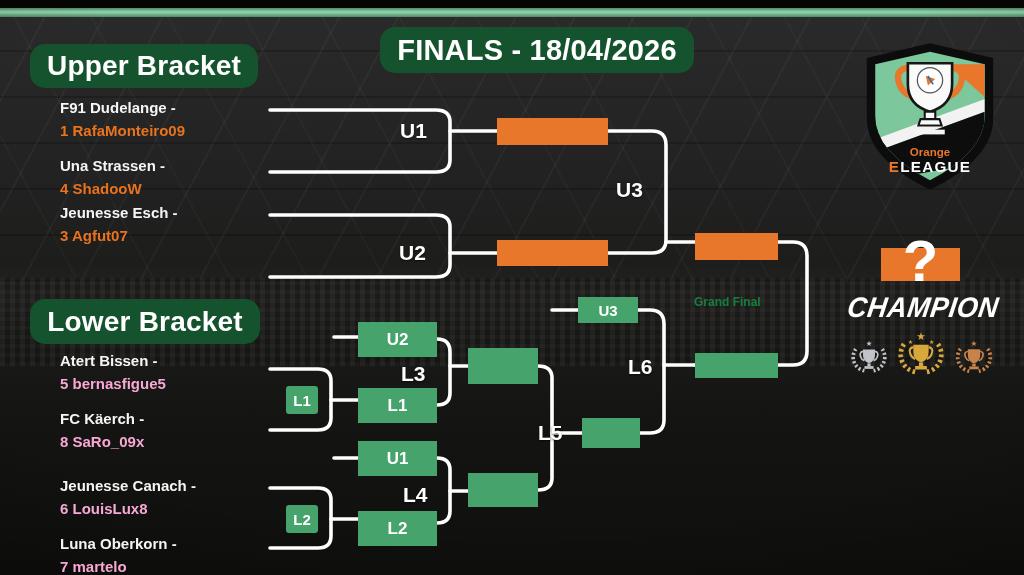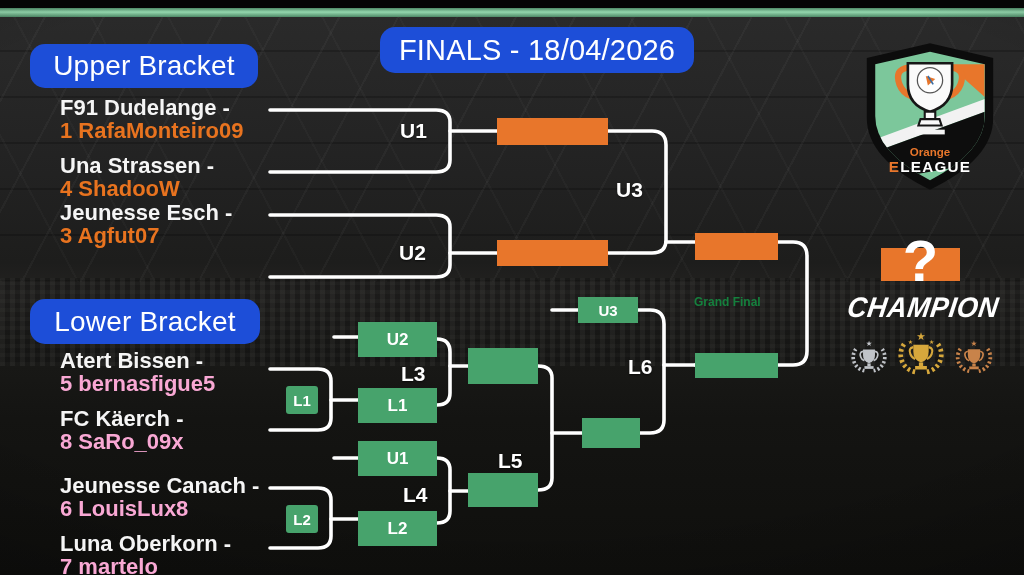--- a/index.html
+++ b/index.html
@@ -22,28 +22,28 @@
           repeating-linear-gradient(90deg, rgba(60,60,58,.55) 0 5px, rgba(20,20,20,.55) 5px 10px),
           repeating-linear-gradient(0deg,  rgba(44,44,42,.8) 0 4px, rgba(14,14,14,.8) 4px 9px);}
   .vignette{position:absolute;left:0;top:0;width:1024px;height:575px;z-index:1;pointer-events:none;
         background:radial-gradient(125% 95% at 50% 42%, rgba(0,0,0,0) 52%, rgba(0,0,0,.5) 100%);}
 
   
   svg.lines{position:absolute;left:0;top:0;z-index:2;}
   svg.lines path{fill:none;stroke:#ffffff;stroke-width:3.6;stroke-linecap:round;stroke-linejoin:round;}
 
   
-  .badge{position:absolute;z-index:4;background:#1d4ed8;color:#fff;border-radius:15px;
-         font-weight:normal;display:flex;align-items:center;justify-content:center;letter-spacing:.2px;}
+  .badge{position:absolute;z-index:4;background:#14532d;color:#fff;border-radius:15px;
+         font-weight:bold;display:flex;align-items:center;justify-content:center;letter-spacing:.2px;}
   .hdr-upper{left:30px;top:44px;width:228px;height:44px;font-size:28px;}
   .hdr-lower{left:30px;top:299px;width:230px;height:45px;font-size:28px;}
   .hdr-finals{left:368px;top:27px;width:314px;height:46px;font-size:29px;margin-left:12px;}
 
   
-  .teams{position:absolute;left:60px;z-index:4;font-weight:bold;font-size:22px;line-height:22.5px;color:#f5f5f5;}
+  .teams{position:absolute;left:60px;z-index:4;font-weight:bold;font-size:15px;line-height:22.5px;color:#f5f5f5;}
   .teams .pair+.pair{margin-top:13px;}
   .teams .player{display:block;}
   .teams.upper .player{color:#e8731f;}
   .teams.lower .player{color:#f9a8d4;}
   .tb1{top:97px;} .tb2{top:202px;} .tb3{top:350px;} .tb4{top:475px;}
 
   
   .obox{position:absolute;z-index:3;background:#e8762b;}
   .gbox{position:absolute;z-index:3;background:#47a36c;display:flex;align-items:center;justify-content:center;
         color:#fff;font-weight:bold;font-size:17px;}
@@ -138,21 +138,21 @@
       <span class="team">Luna Oberkorn -</span>
       <span class="player">7 martelo</span>
     </div>
   </div>
 
   <div class="rlabel" style="left:400px;top:119px;">U1</div>
   <div class="rlabel" style="left:399px;top:241px;">U2</div>
   <div class="rlabel" style="left:616px;top:178px;">U3</div>
   <div class="rlabel" style="left:401px;top:362px;">L3</div>
   <div class="rlabel" style="left:403px;top:483px;">L4</div>
-  <div class="rlabel" style="left:498px;top:421px;margin-top:28px;">L5</div>
+  <div class="rlabel" style="left:538px;top:421px;">L5</div>
   <div class="rlabel" style="left:628px;top:355px;">L6</div>
   <div class="gf-label" style="left:694px;top:295px;">Grand Final</div>
 
   <div class="obox" style="left:497px;top:118px;width:111px;height:27px;"></div>
   <div class="obox" style="left:497px;top:240px;width:111px;height:26px;"></div>
   <div class="obox" style="left:695px;top:233px;width:83px;height:27px;"></div>
   <div class="obox" style="left:881px;top:248px;width:79px;height:33px;"></div>
 
   <div class="gbox" style="left:578px;top:297px;width:60px;height:26px;font-size:15px;">U3</div>
   <div class="gbox" style="left:358px;top:322px;width:79px;height:35px;">U2</div>

